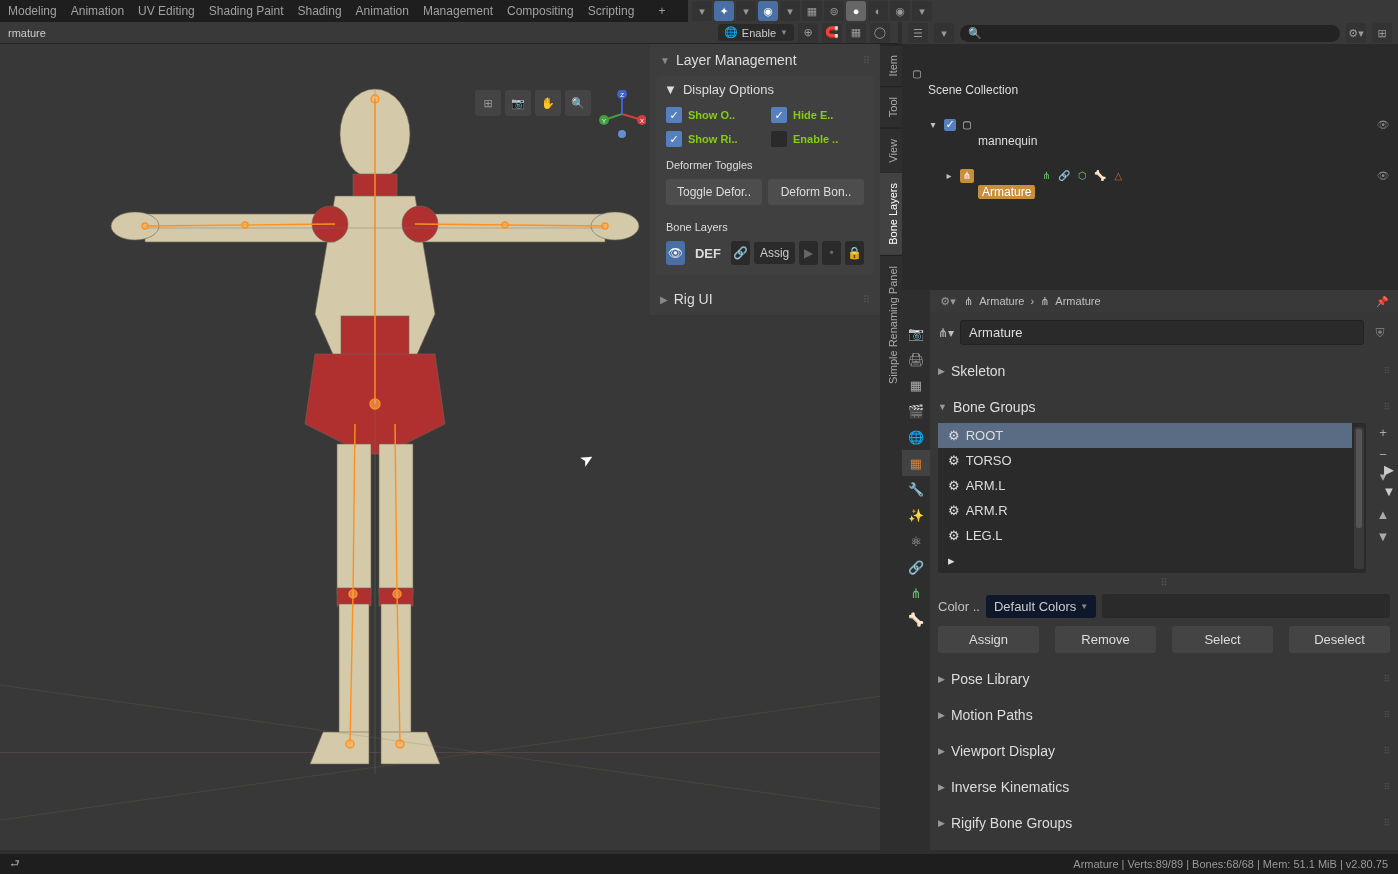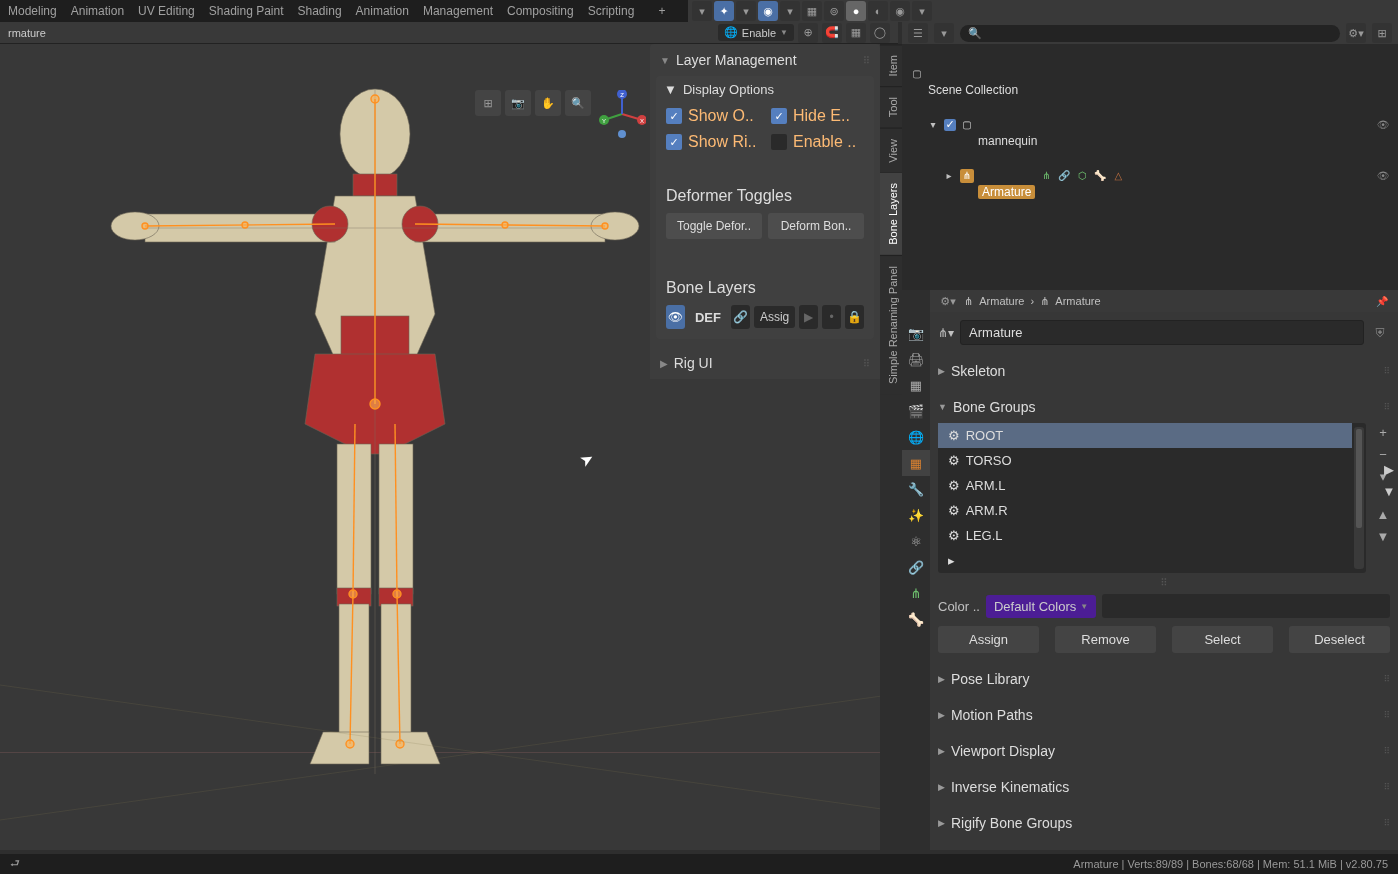--- a/index.html
+++ b/index.html
@@ -43,22 +43,22 @@
 .npanel { position: absolute; top: 44px; left: 650px; width: 230px; background: #3d3d3d; border-radius: 4px; }
 .npanel-header { display: flex; align-items: center; padding: 8px 10px; font-size: 14px; color: #ddd; gap: 6px; }
 .npanel-header .tri { font-size: 10px; color: #888; }
 .npanel-header .drag { margin-left: auto; color: #555; font-size: 10px; }
 .npanel-sub { background: #404040; border-radius: 4px; margin: 0 6px 8px; }
 .npanel-sub-h { display: flex; align-items: center; padding: 6px 8px; font-size: 13px; color: #ddd; gap: 6px; }
 .opt-row { display: flex; padding: 4px 10px; gap: 12px; }
 .opt { display: flex; align-items: center; gap: 6px; flex: 1; }
 .cb { width: 16px; height: 16px; background: #2a2a2a; border-radius: 2px; display: flex; align-items: center; justify-content: center; color: #fff; font-size: 11px; cursor: pointer; }
 .cb.checked { background: #557fbf; }
-.opt-label { font-size: 16px; color: #fdba74; }
-.npanel-sub-title { padding: 8px 10px; font-size: 16px; color: #ddd; margin-top: 24px; }
+.opt-label { font-size: 11px; color: #84cc16; font-weight: bold; }
+.npanel-sub-title { padding: 8px 10px; font-size: 11px; color: #ddd; }
 .btn-row { display: flex; gap: 6px; padding: 0 10px 8px; }
 .btn { flex: 1; background: #4d4d4d; border-radius: 3px; padding: 6px 8px; font-size: 12px; color: #ddd; text-align: center; cursor: pointer; }
 .layer-row { display: flex; align-items: center; gap: 4px; padding: 0 10px 10px; }
 .layer-eye { width: 26px; height: 24px; background: #4a6fa5; border-radius: 3px; display: flex; align-items: center; justify-content: center; cursor: pointer; }
 .layer-lbl { font-size: 13px; color: #ddd; font-weight: bold; padding: 0 6px; }
 .layer-dim { width: 26px; height: 24px; background: #2a2a2a; border-radius: 3px; display: flex; align-items: center; justify-content: center; color: #666; cursor: pointer; }
 .layer-txt { background: #2a2a2a; border-radius: 3px; padding: 4px 6px; font-size: 12px; color: #ccc; }
 
 
 .vtabs { position: absolute; top: 44px; left: 880px; width: 22px; display: flex; flex-direction: column; }
@@ -96,21 +96,21 @@
 .section-h .drag { margin-left: auto; color: #555; font-size: 9px; }
 .group-list { background: #2a2a2a; border-radius: 3px; margin: 4px 0; position: relative; display: flex; }
 .group-items { flex: 1; }
 .group-item { display: flex; align-items: center; gap: 6px; padding: 5px 10px; font-size: 13px; color: #ddd; cursor: pointer; }
 .group-item.selected { background: #5a6b84; }
 .group-scroll { width: 10px; background: #3a3a3a; border-radius: 3px; margin: 4px 2px; position: relative; }
 .group-scroll::after { content: ''; position: absolute; top: 2px; left: 2px; right: 2px; height: 70%; background: #555; border-radius: 2px; }
 .group-side { width: 20px; display: flex; flex-direction: column; gap: 4px; padding: 4px 0 0 4px; }
 .side-btn { width: 18px; height: 18px; display: flex; align-items: center; justify-content: center; color: #aaa; cursor: pointer; font-size: 13px; }
 .color-row { display: flex; align-items: center; gap: 6px; padding: 6px 0; font-size: 13px; }
-.color-dd { background: #4c1d95; border-radius: 3px; padding: 4px 8px; color: #ccc; cursor: pointer; display: flex; align-items: center; gap: 4px; }
+.color-dd { background: #0f172a; border-radius: 3px; padding: 4px 8px; color: #ccc; cursor: pointer; display: flex; align-items: center; gap: 4px; }
 .color-swatch { flex: 1; background: #2a2a2a; border-radius: 3px; height: 24px; display: flex; }
 .action-row { display: flex; gap: 16px; padding: 2px 0; }
 .action-btn { flex: 1; background: #444; border-radius: 3px; padding: 6px 0; text-align: center; font-size: 13px; color: #ddd; cursor: pointer; }
 
 
 .statusbar { position: absolute; bottom: 0; left: 0; right: 0; height: 20px; background: #1e1e1e; display: flex; align-items: center; padding: 0 10px; font-size: 11px; color: #999; }
 .statusbar .right { margin-left: auto; }
 
 
 .cursor { position: absolute; top: 450px; left: 580px; color: #fff; font-size: 16px; pointer-events: none; transform: rotate(-30deg); }

